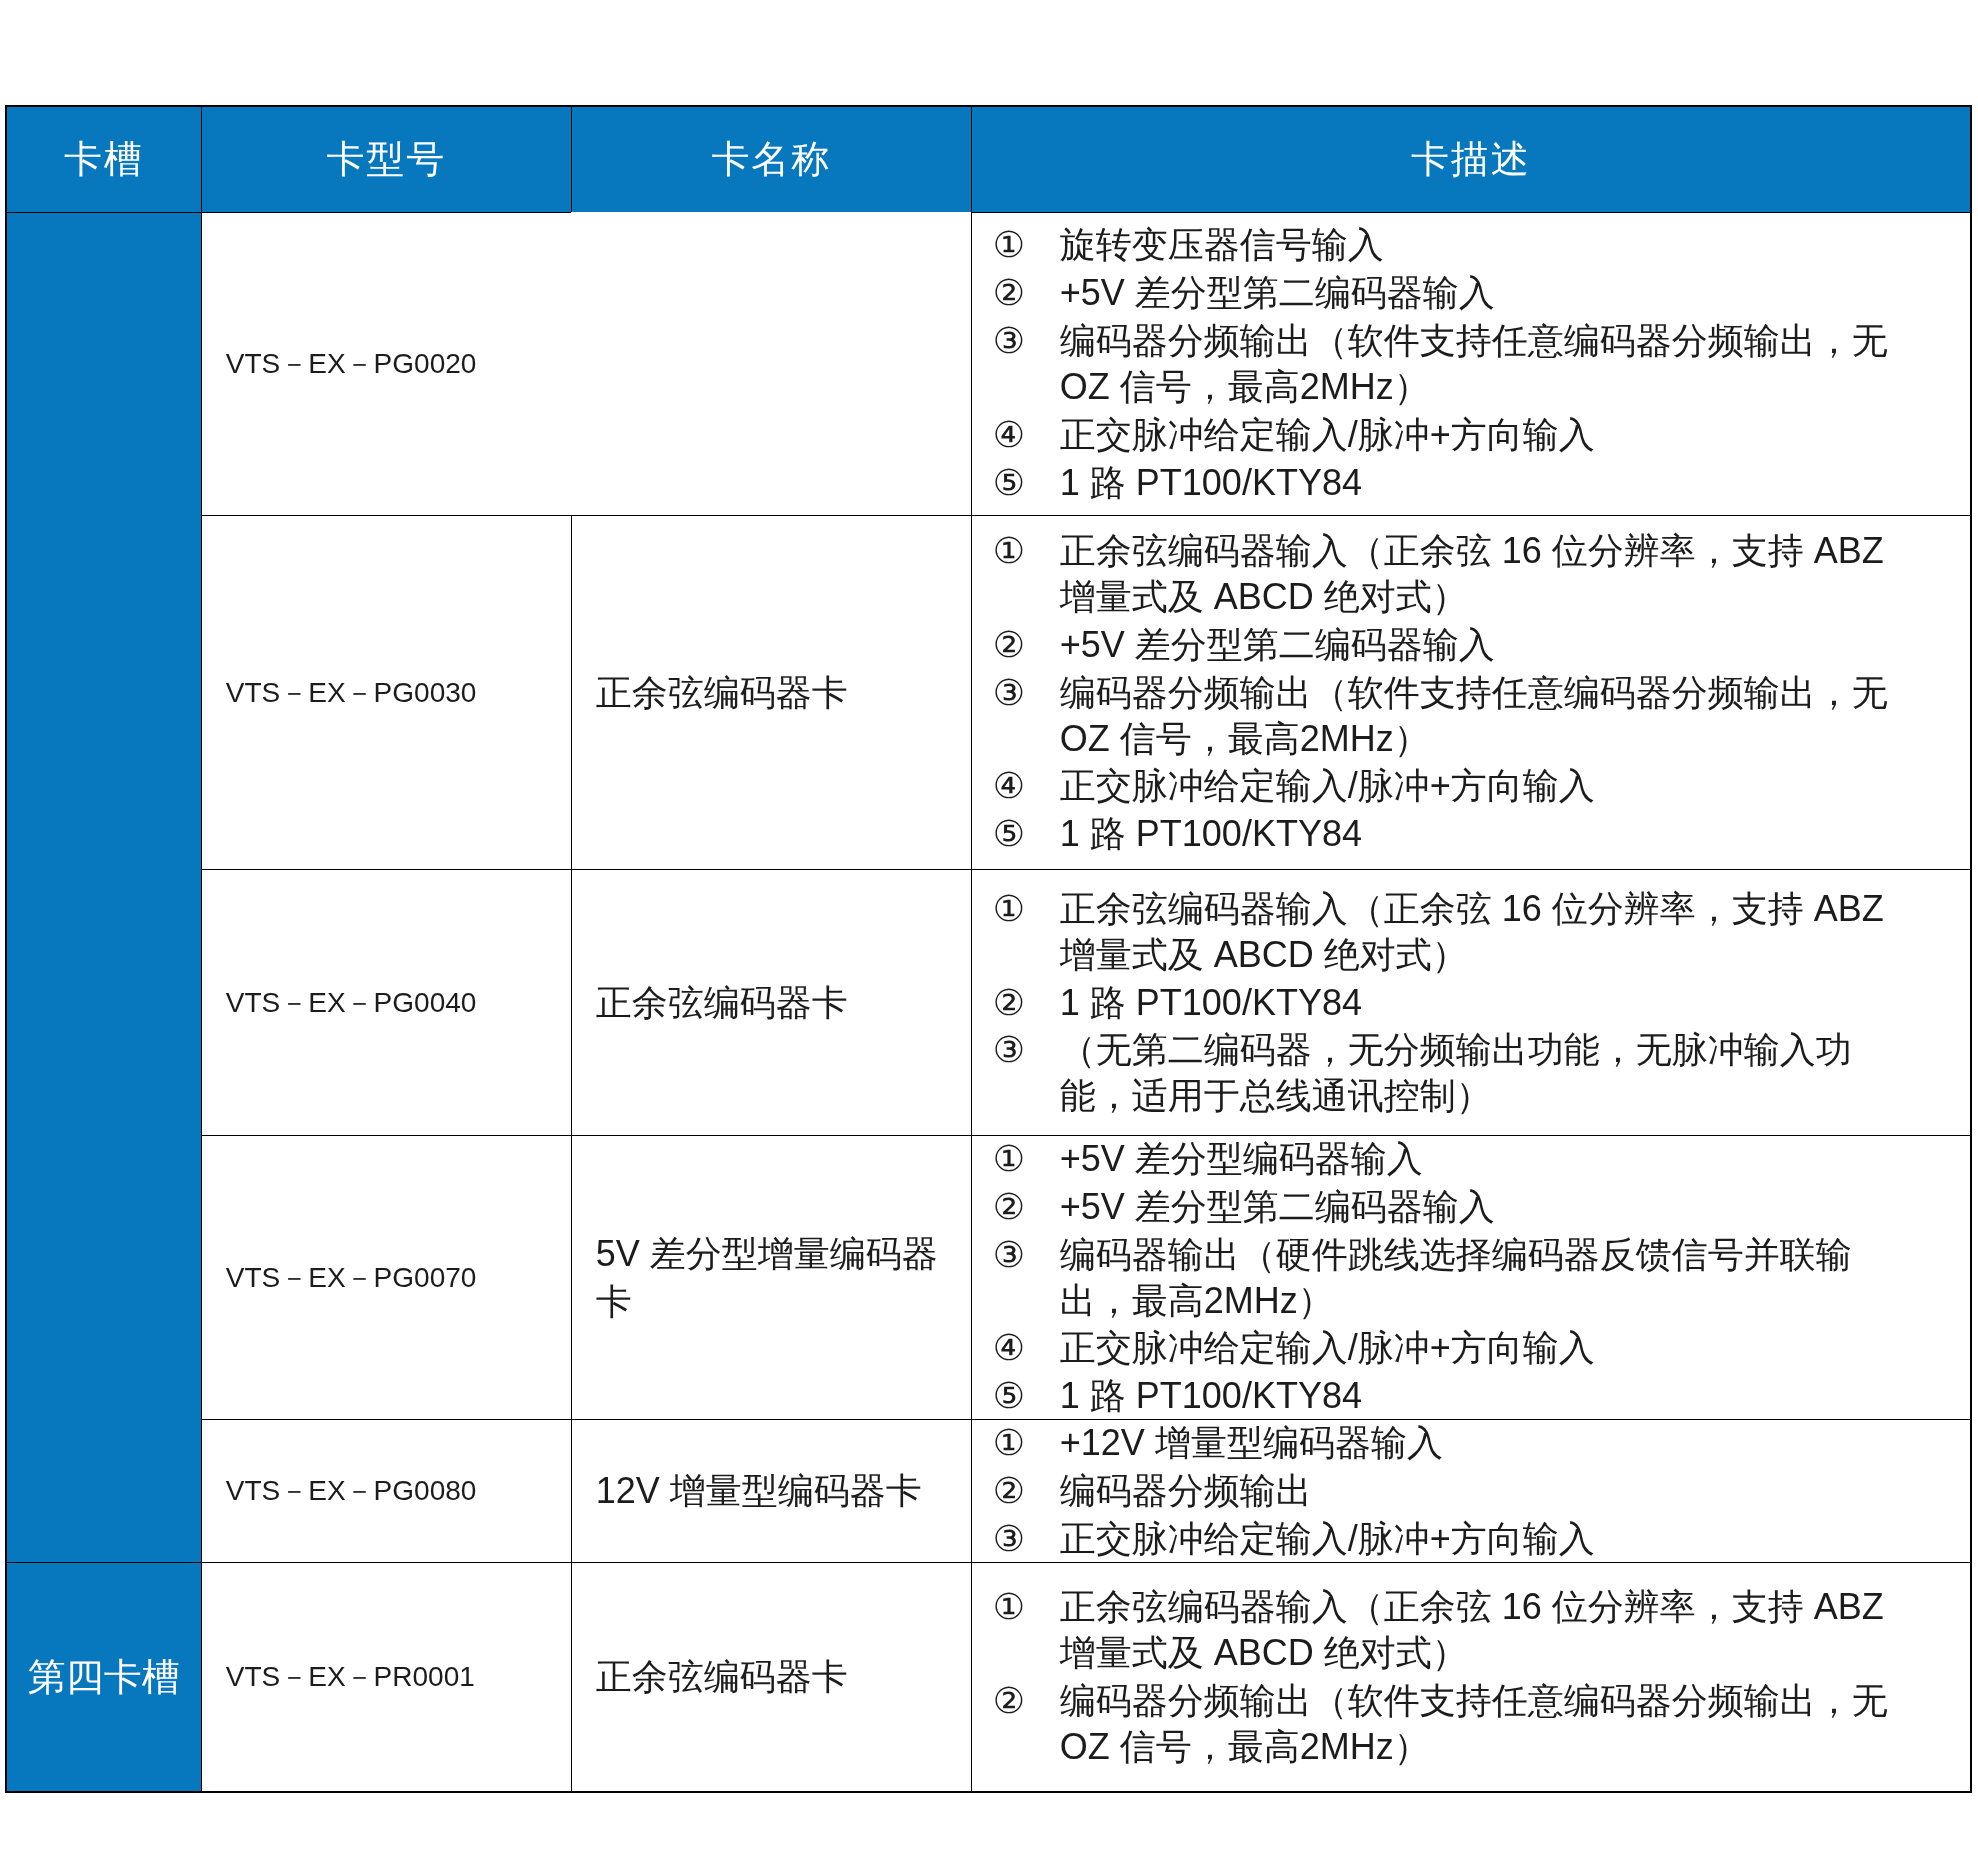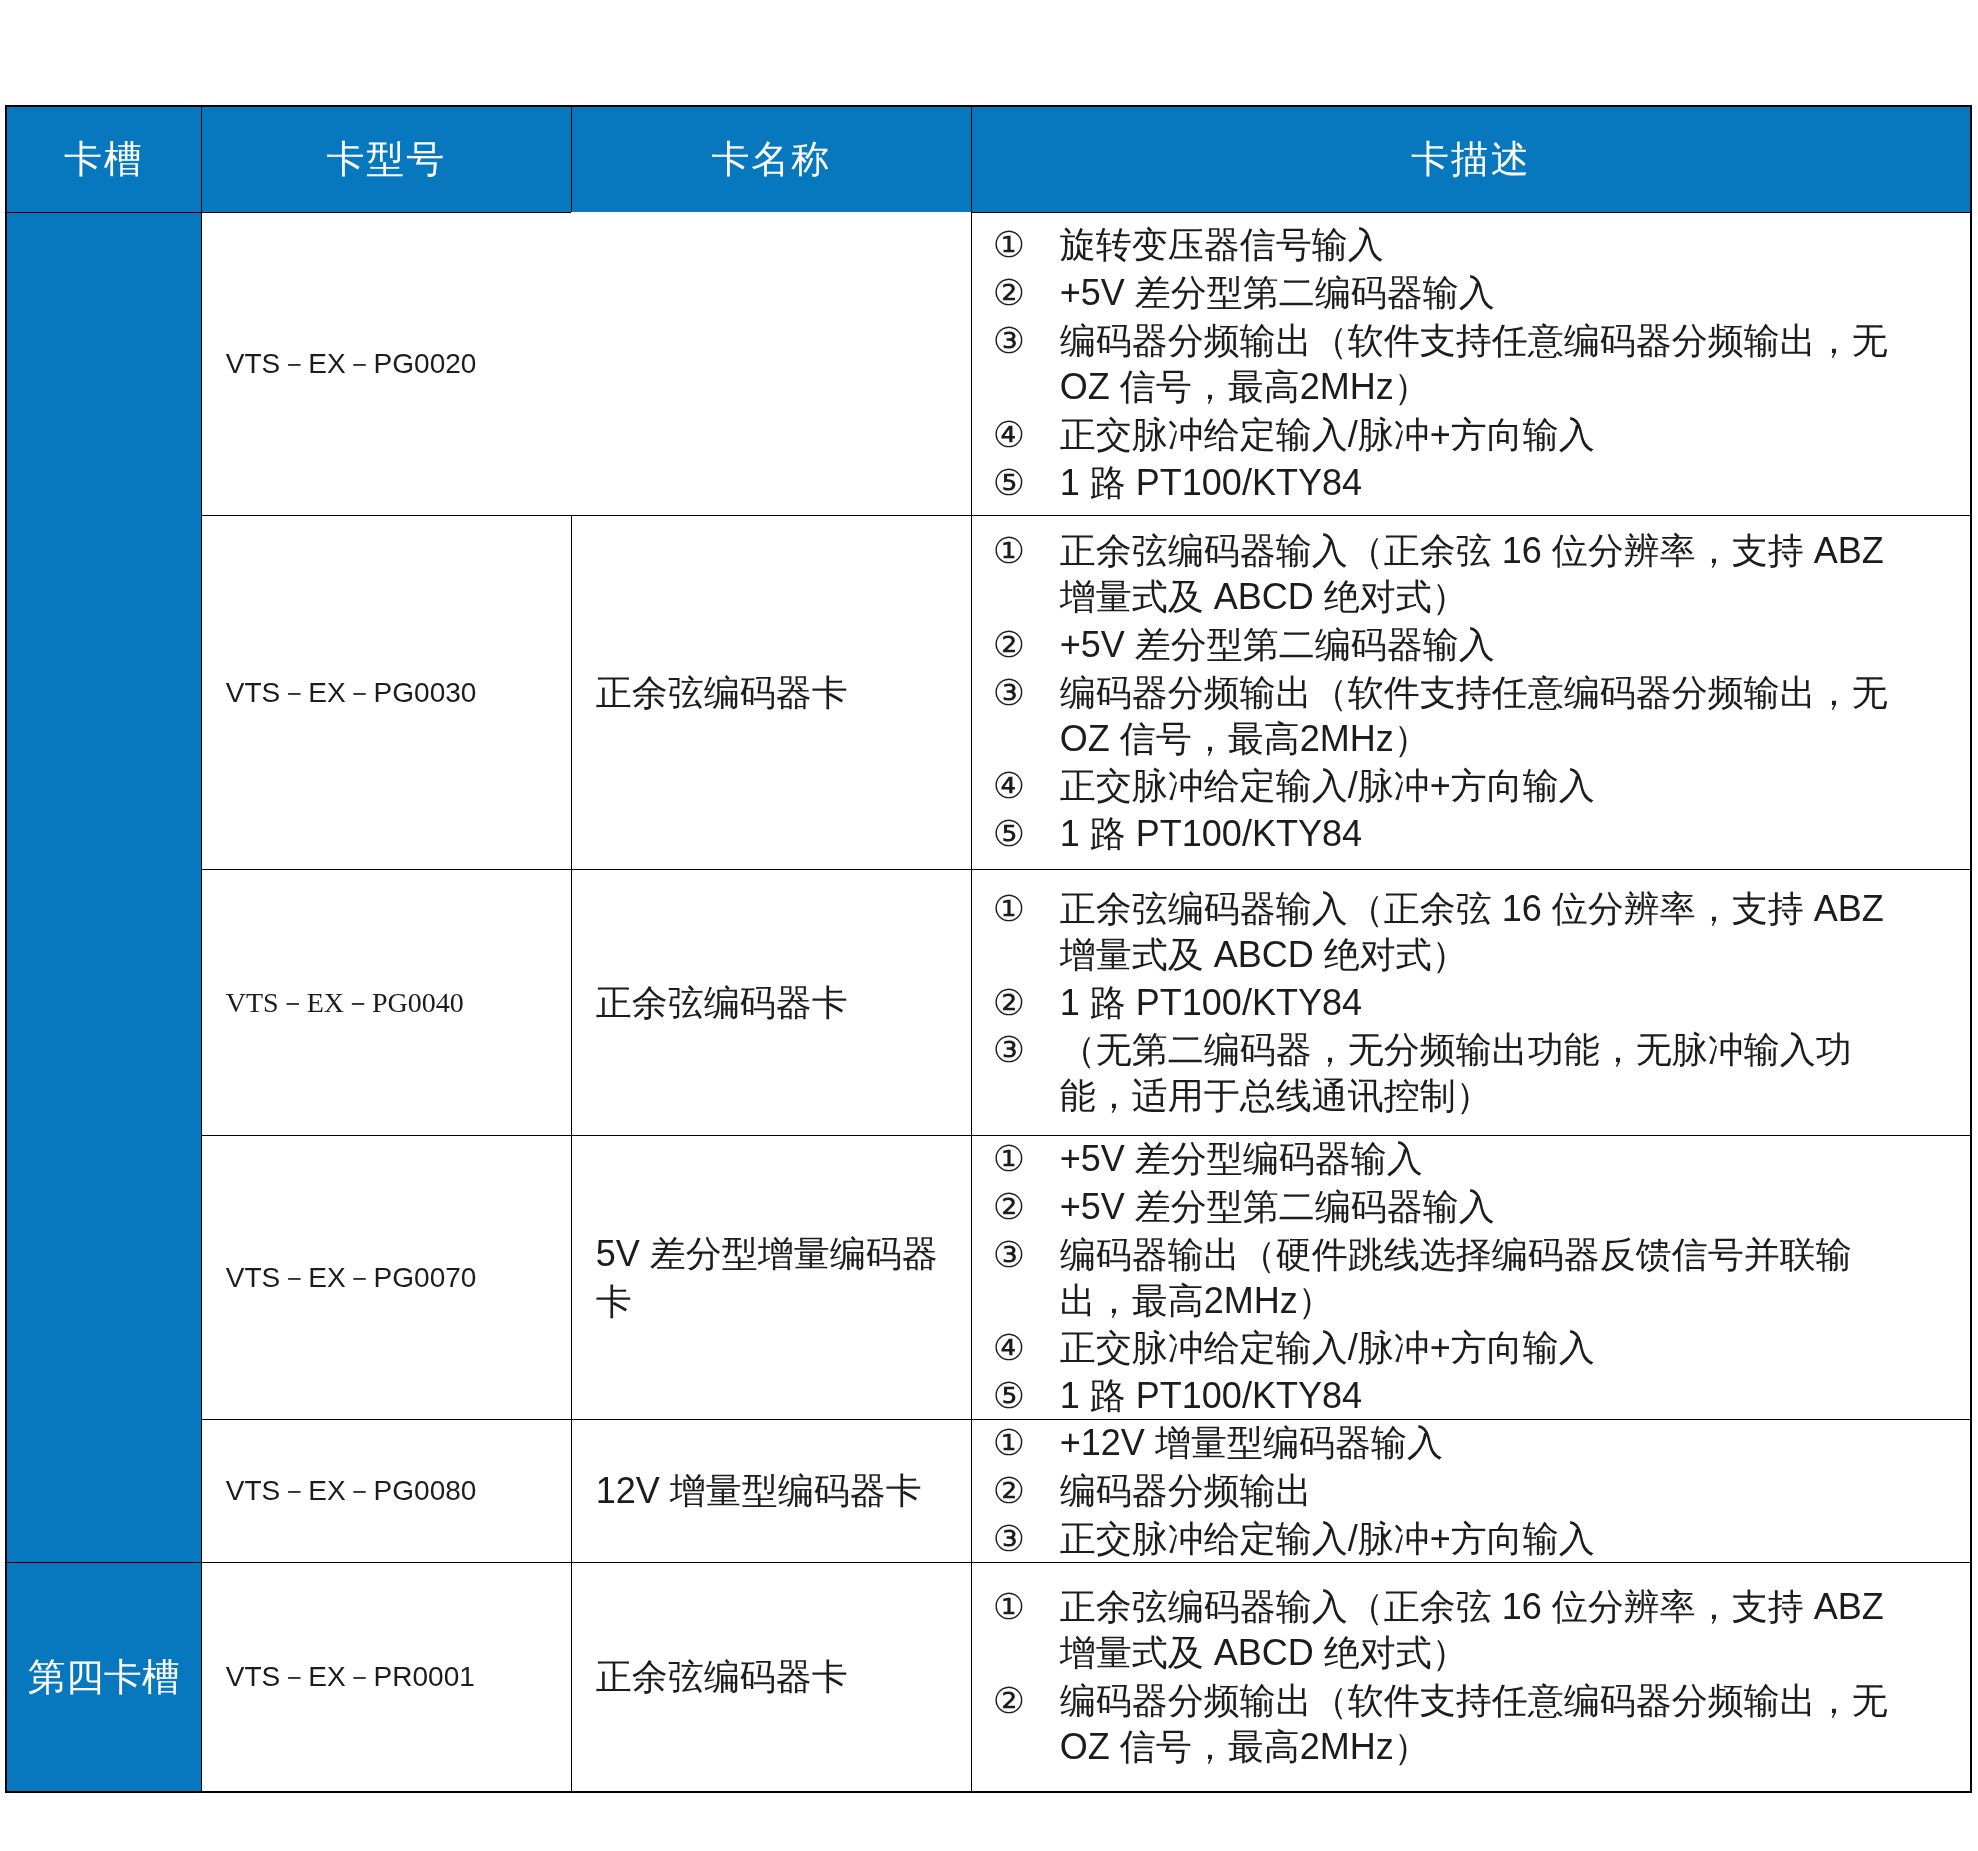--- a/index.html
+++ b/index.html
@@ -106,21 +106,21 @@
     <div class="ditem">
         <span class="dnum">④</span>
         <span class="dtext">正交脉冲给定输入/脉冲+方向输入</span>
       </div>
     <div class="ditem">
         <span class="dnum">⑤</span>
         <span class="dtext">1 路 PT100/KTY84</span>
       </div>
   </div>
 
-  <div class="cell modelcell" style="grid-column:2;grid-row:4;font-family:Liberation Serif, serif;">VTS－EX－PG0040</div>
+  <div class="cell modelcell" style="grid-column:2;grid-row:4;">VTS－EX－PG0040</div>
   <div class="cell namecell" style="grid-column:3;grid-row:4;">正余弦编码器卡</div>
   <div class="cell desccell" style="grid-column:4;grid-row:4;">
     <div class="ditem">
         <span class="dnum">①</span>
         <span class="dtext">正余弦编码器输入（正余弦 16 位分辨率，支持 ABZ
 增量式及 ABCD 绝对式）</span>
       </div>
     <div class="ditem">
         <span class="dnum">②</span>
         <span class="dtext">1 路 PT100/KTY84</span>

